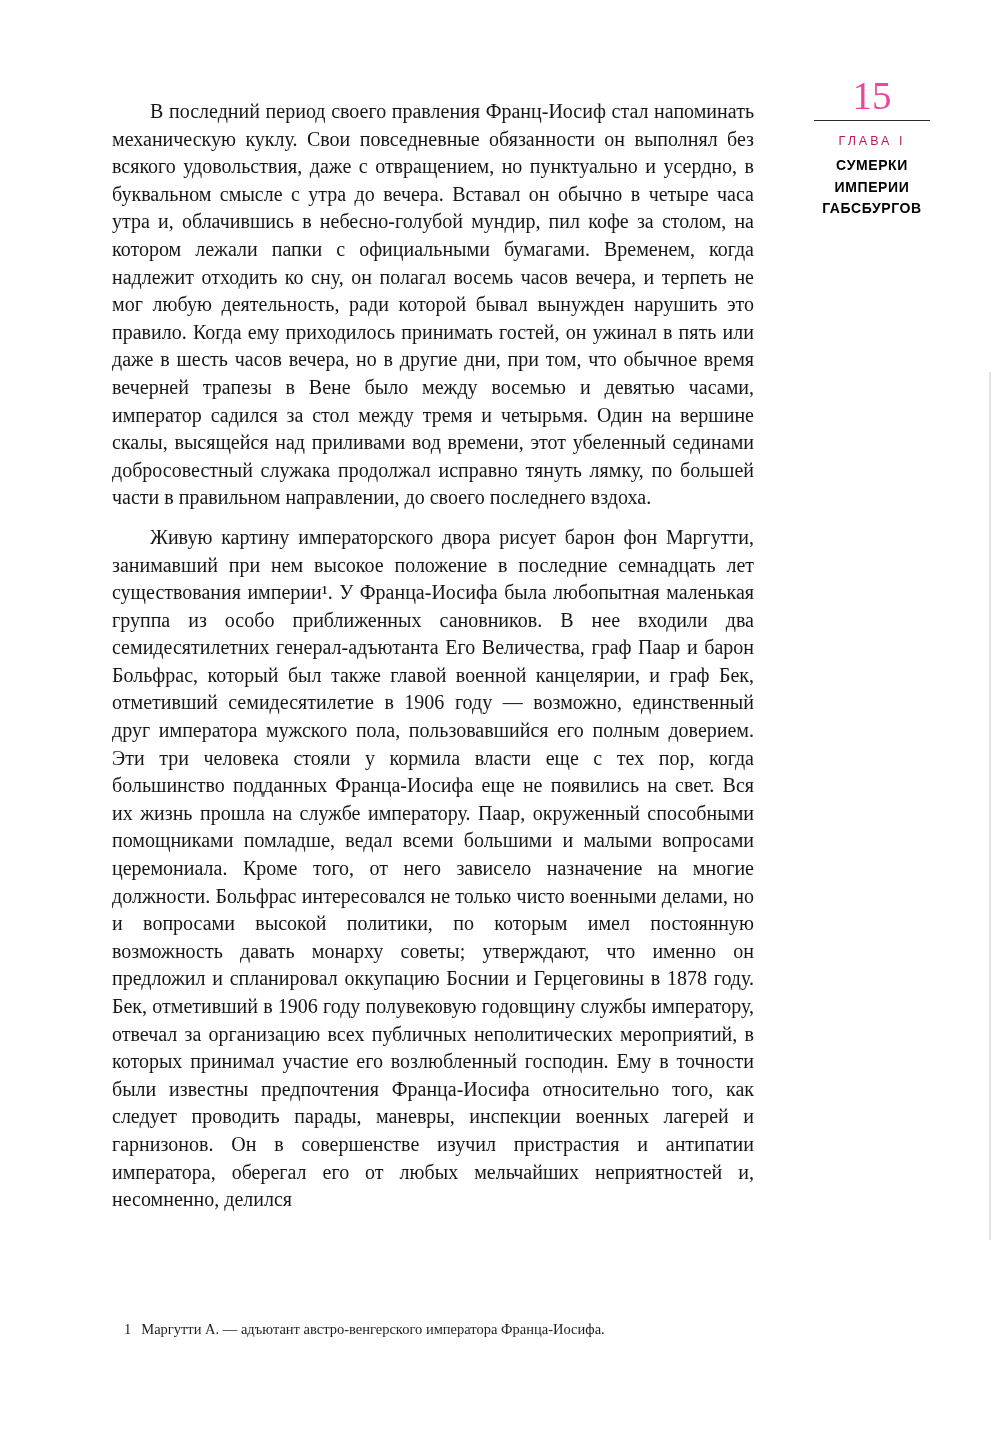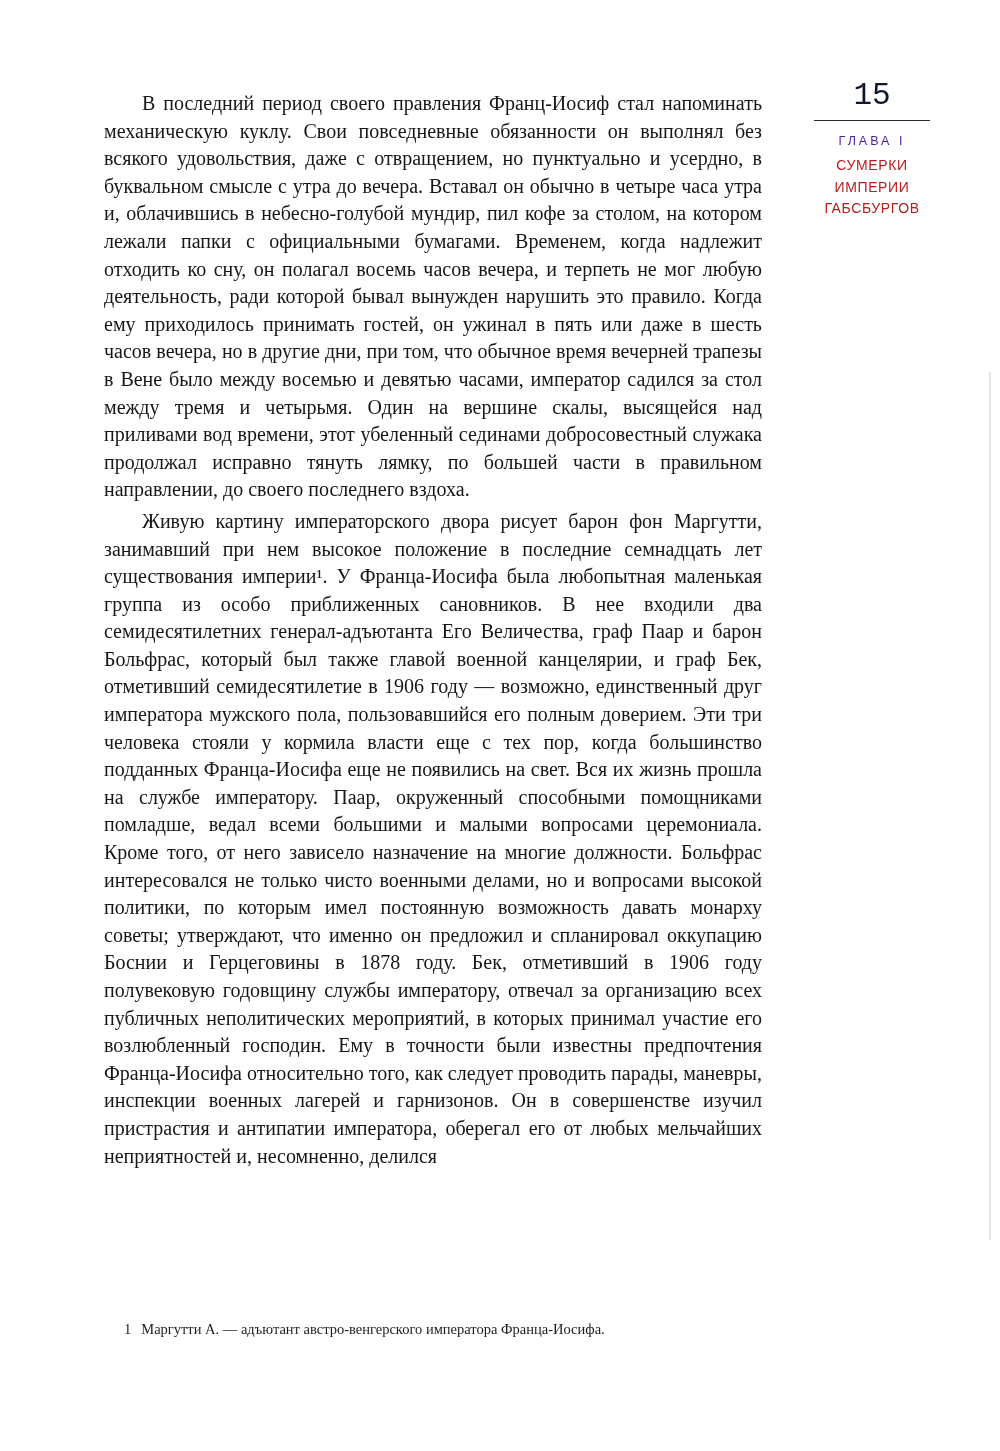--- a/index.html
+++ b/index.html
@@ -21,55 +21,55 @@
     left: 100px;
     top: 86px;
     width: 666px;
     font-size: 20px;
     line-height: 27.6px;
     text-align: justify;
     hyphens: auto;
     -webkit-hyphens: auto;
   }
   .text-block p {
-    margin: 4px;
+    margin: 12px;
     text-indent: 38px;
   }
   .margin-header {
     position: absolute;
     left: 806px;
     top: 78px;
     width: 132px;
     text-align: center;
   }
   .page-number {
-    font-size: 31px;
+    font-size: 39px;
     line-height: 36px;
-    font-family: Liberation Mono, monospace;
-    color: #0f172a;
+    font-family: Liberation Serif, serif;
+    color: #ec4899;
   }
   .header-rule {
     height: 1px;
     background: #2a2a2a;
     margin: 6px 8px 13px 8px;
   }
   .chapter-label {
     font-family: "Liberation Sans", sans-serif;
     font-size: 12.5px;
     letter-spacing: 3px;
-    color: #4c1d95;
+    color: #be185d;
     margin-bottom: 7px;
   }
   .chapter-title {
     font-family: "Liberation Sans", sans-serif;
     font-size: 14px;
-    font-weight: normal;
+    font-weight: bold;
     line-height: 21.5px;
     letter-spacing: 0.6px;
-    color: #b91c1c;
+    color: #000000;
   }
   .footnote {
     position: absolute;
     left: 108px;
     top: 1320px;
     width: 666px;
     font-size: 14.5px;
     line-height: 19px;
     color: #1c1c1c;
   }

